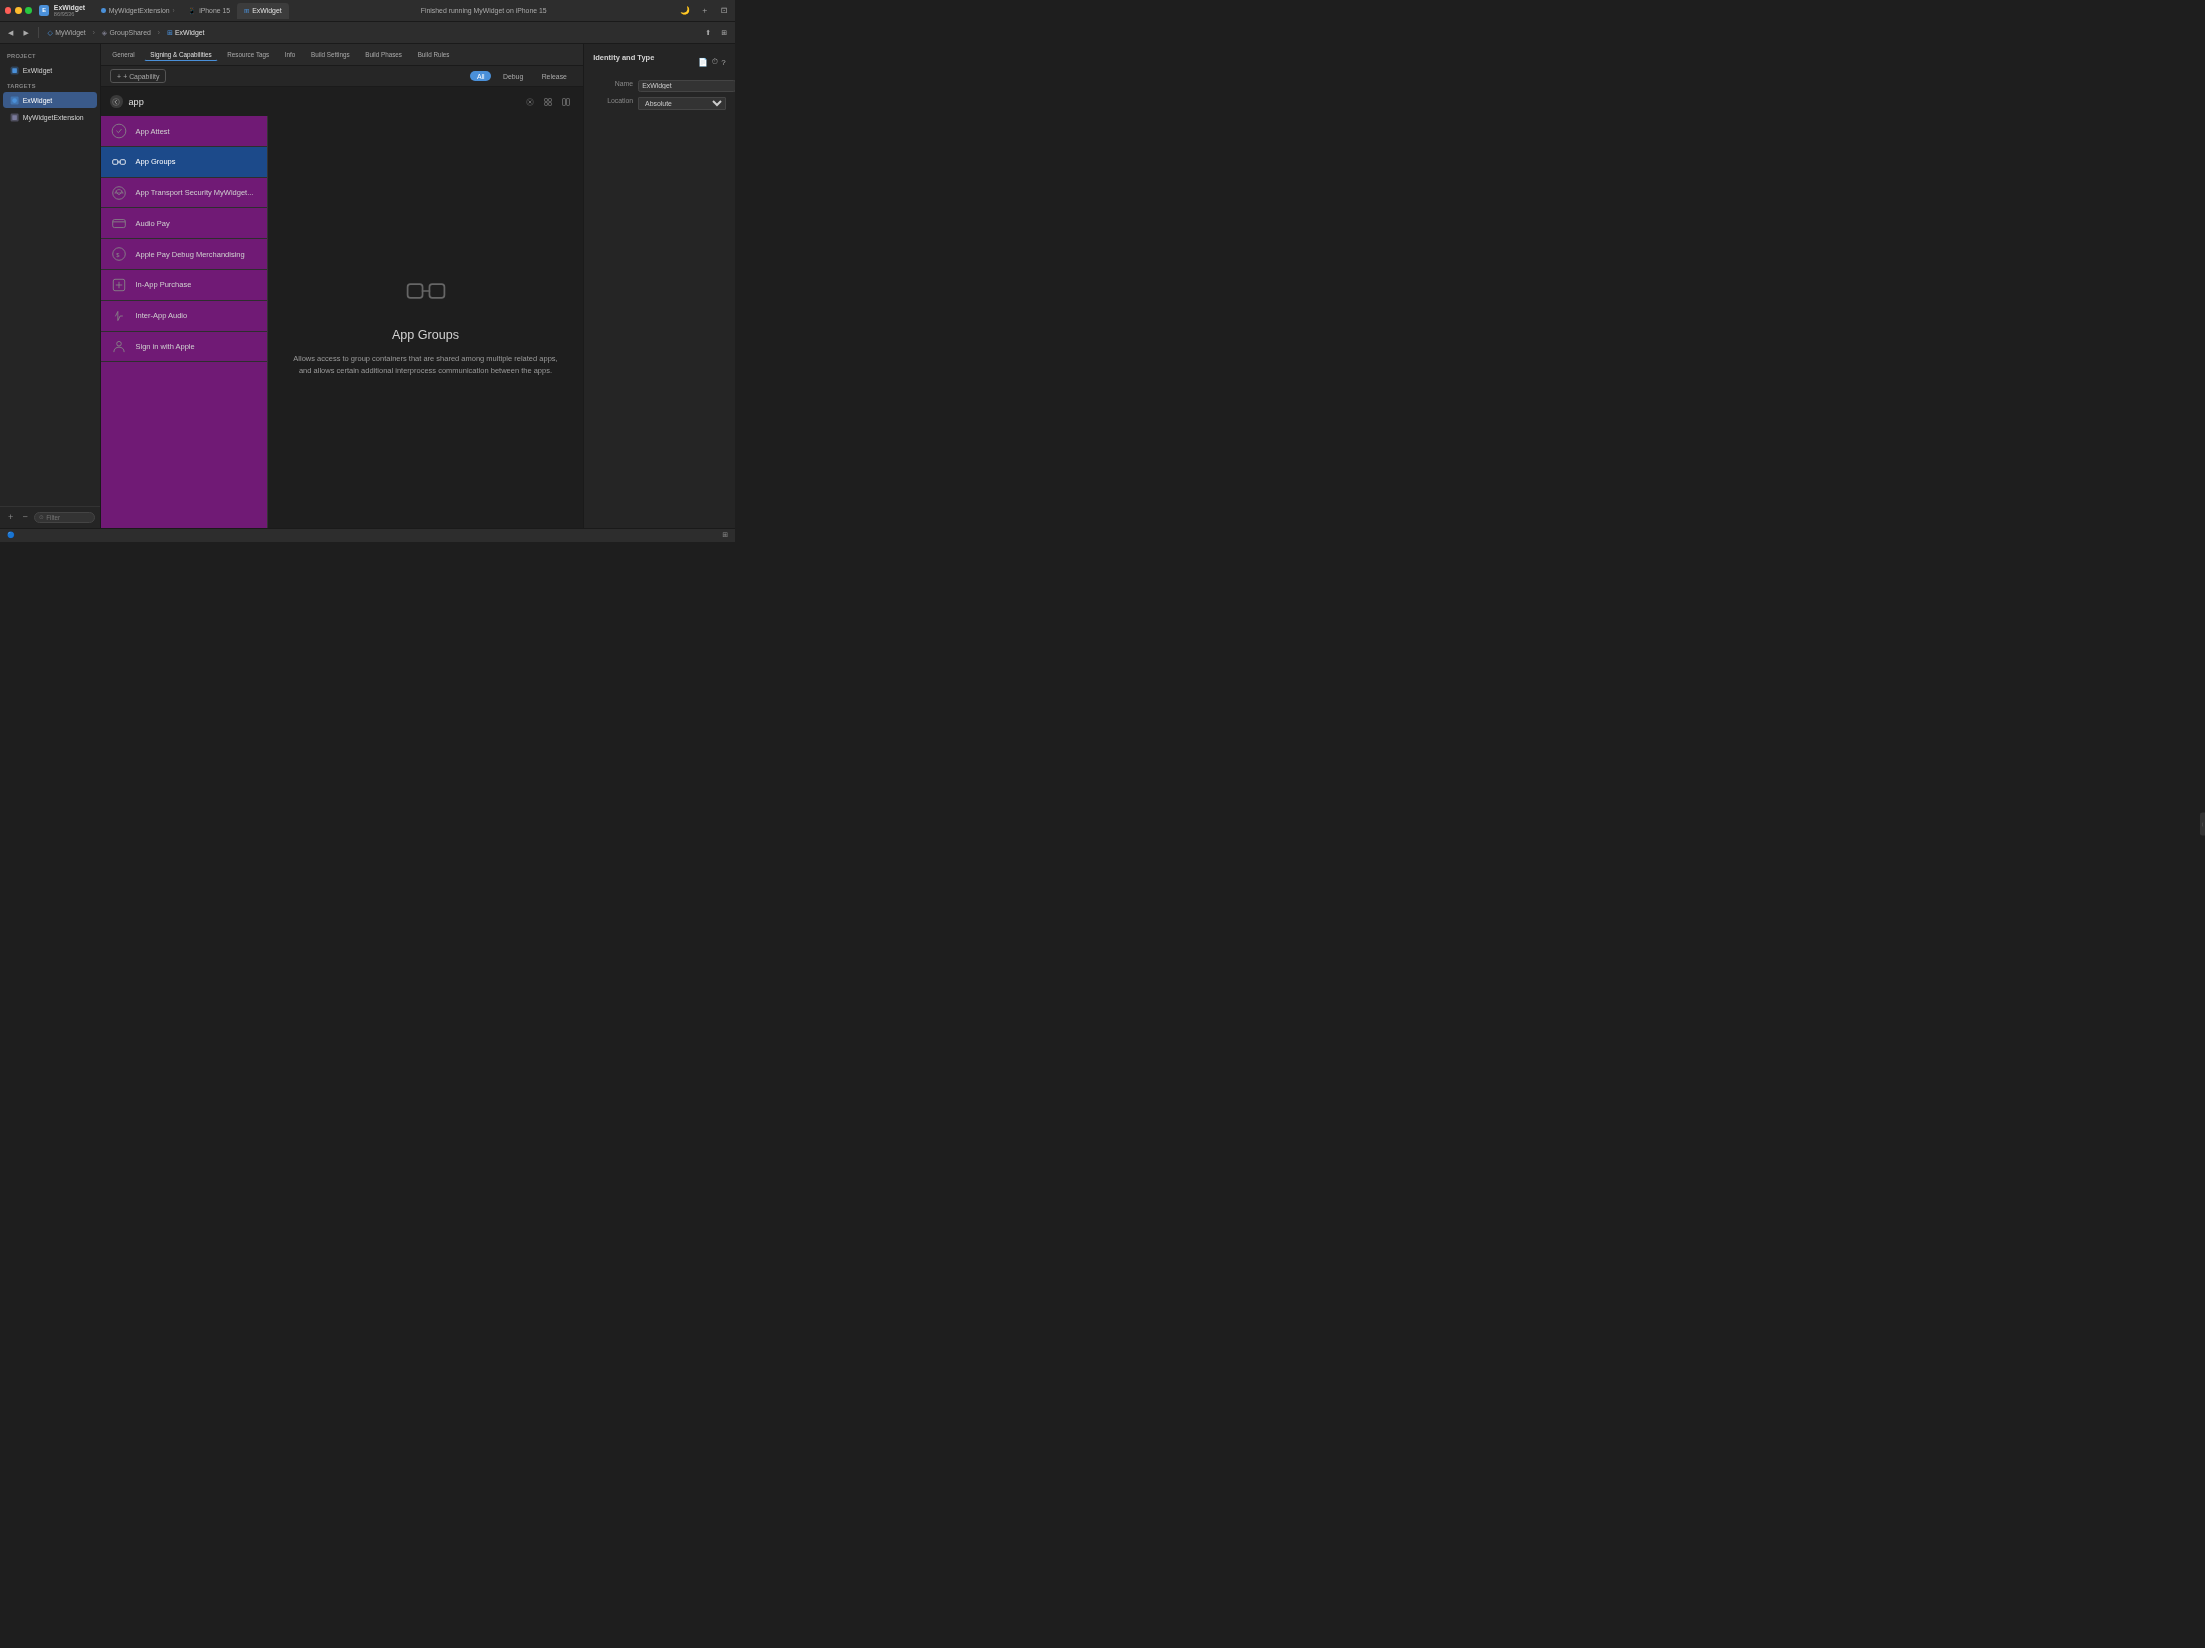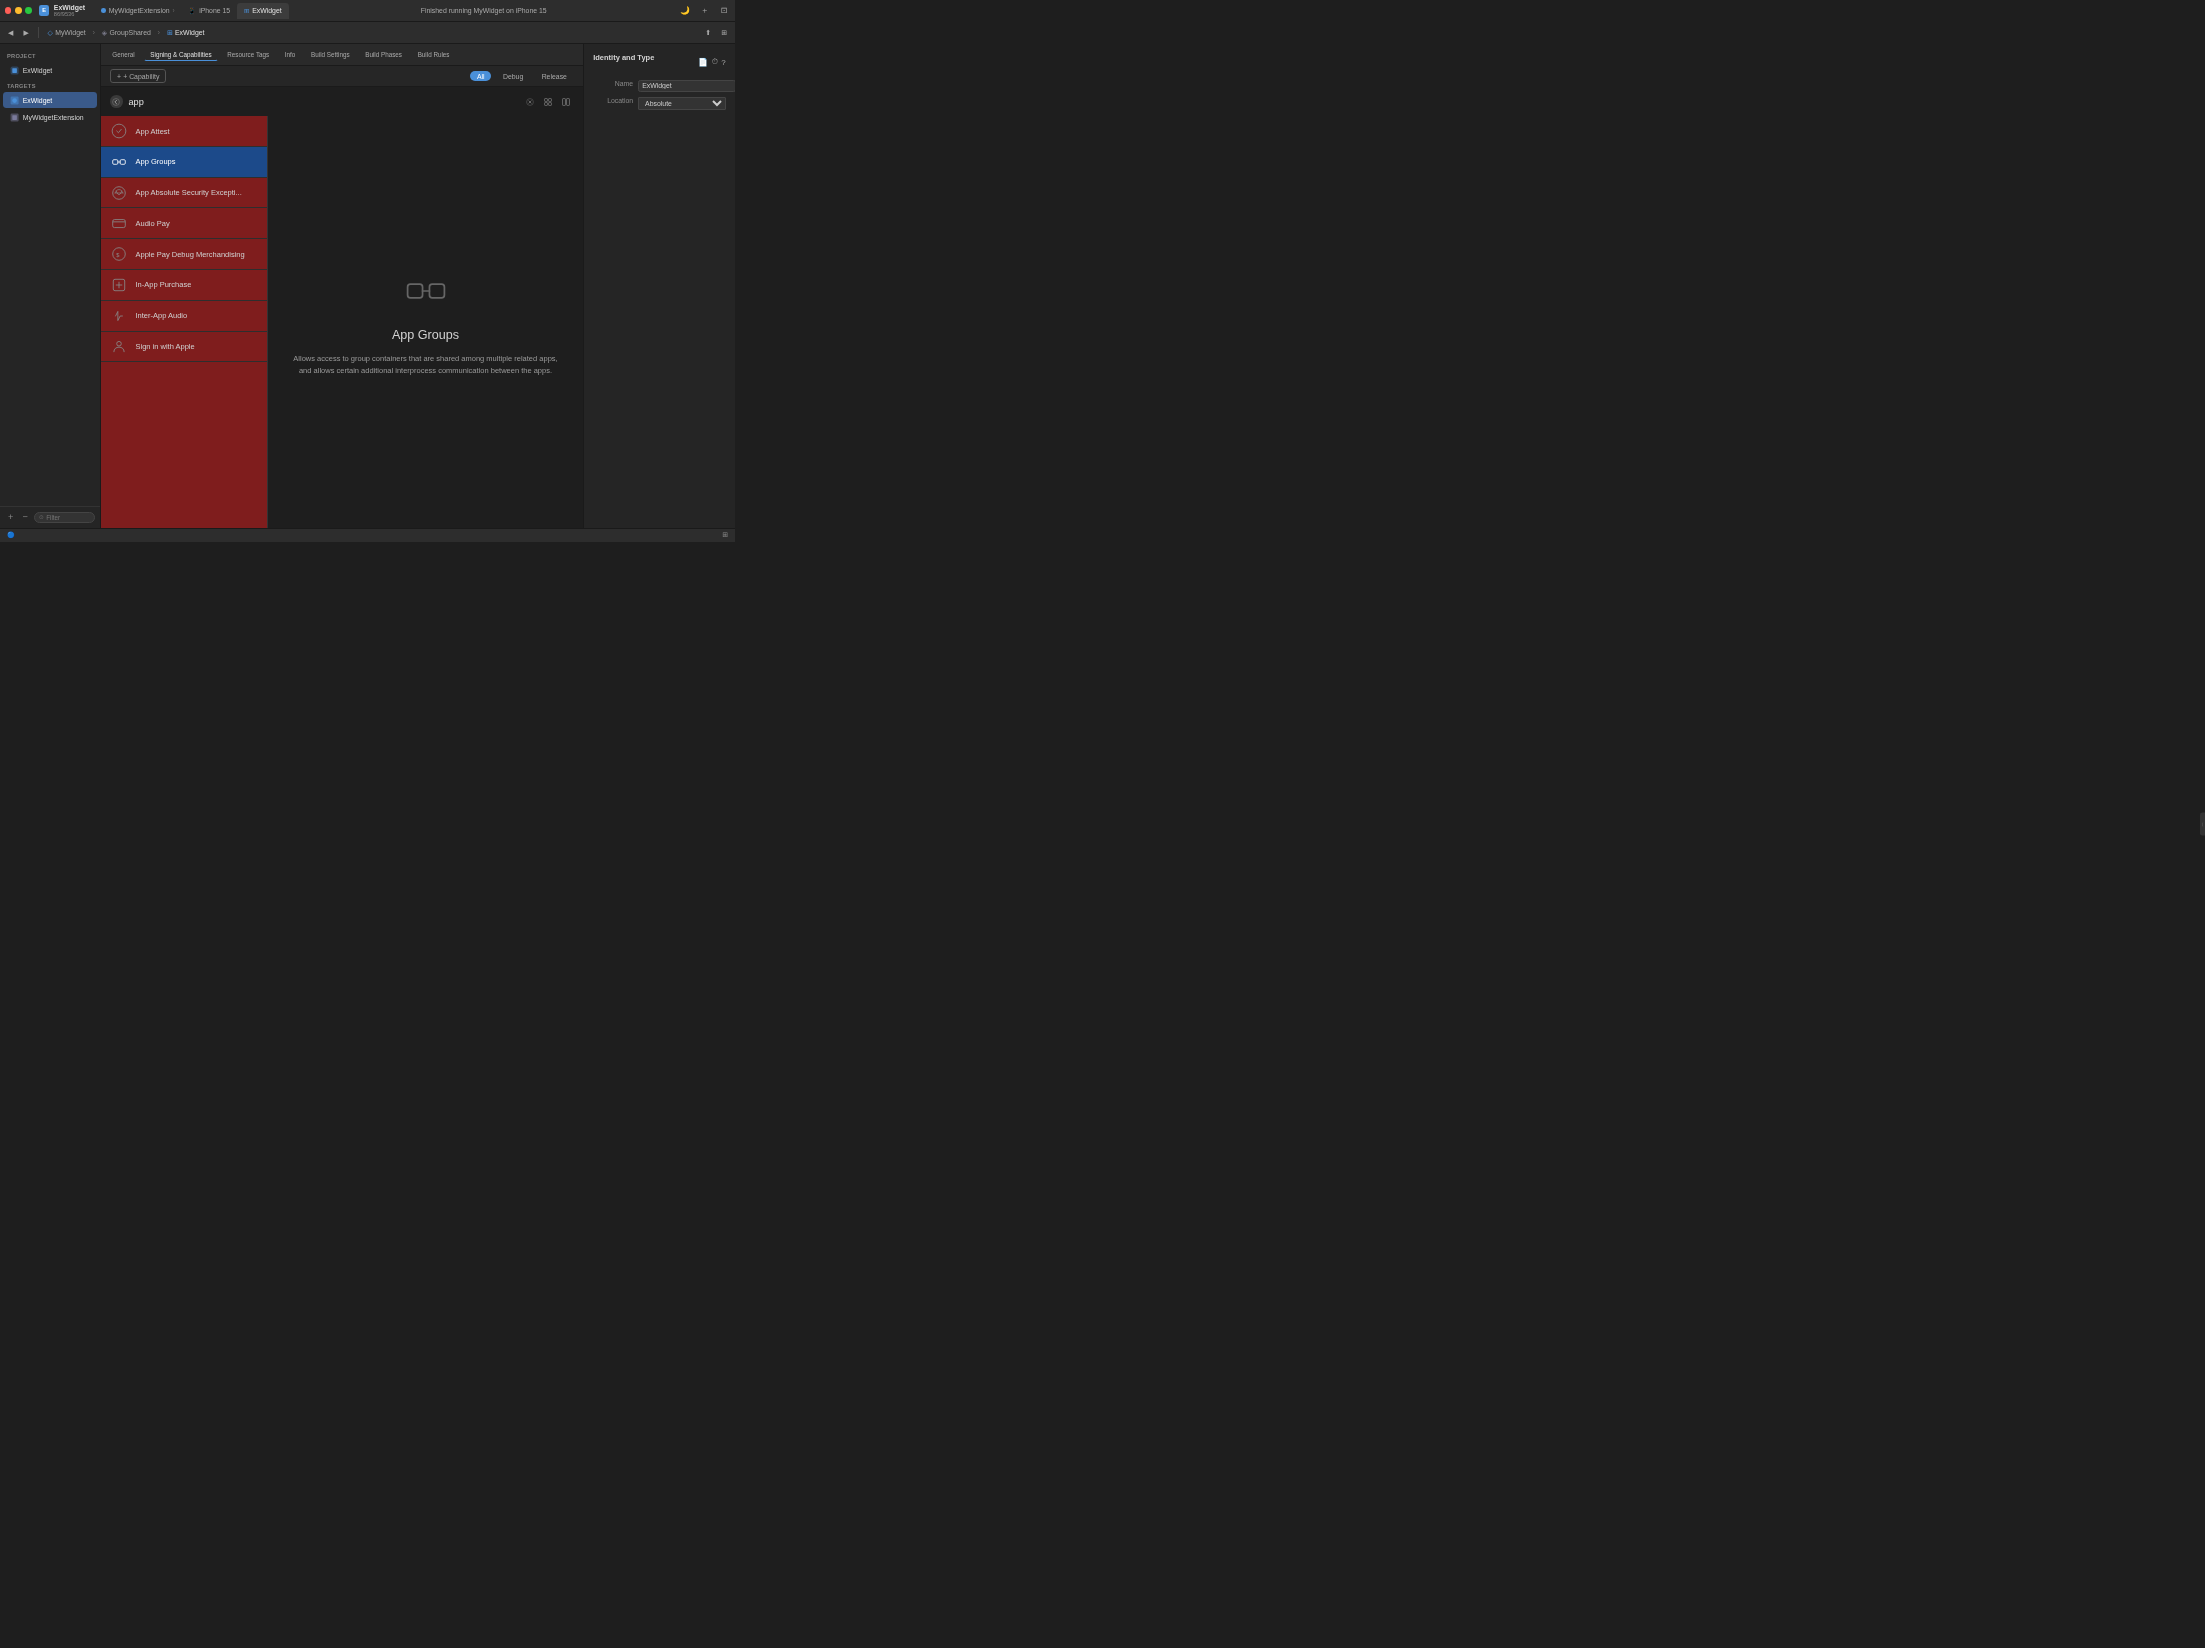--- a/index.html
+++ b/index.html
@@ -301,21 +301,21 @@
       display: flex;
       flex: 1;
       overflow: hidden;
     }
 
     
     .capability-list {
       width: 167px;
       border-right: 0.6px solid #333;
       overflow-y: auto;
-      background: #7f1d1d;
+      background: #701a75;
     }
     .capability-item {
       display: flex;
       align-items: center;
       padding: 5.7px 9.2px;
       gap: 6.9px;
       cursor: pointer;
       border-bottom: 0.6px solid #2e2e2e;
     }
     .capability-item.active {
@@ -637,21 +637,21 @@
             <span class="cap-label active-label">App Groups</span>
           </div>
 
           <div class="capability-item">
             <div class="cap-icon">
               <svg width="16" height="16" viewBox="0 0 28 28" fill="none">
                 <circle cx="14" cy="14" r="11" stroke="#888" stroke-width="1.5"></circle>
                 <path d="M8 14c0-3.3 2.7-6 6-6s6 2.7 6 6M6 14h16M9 9.5C9 9.5 11 17 14 17s5-7.5 5-7.5" stroke="#888" stroke-width="1.2"></path>
               </svg>
             </div>
-            <span class="cap-label">App Absolute Security Excepti...</span>
+            <span class="cap-label">App Transport Security MyWidget...</span>
           </div>
 
           <div class="capability-item">
             <div class="cap-icon">
               <svg width="16" height="16" viewBox="0 0 28 28" fill="none">
                 <rect x="3" y="8" width="22" height="14" rx="3" stroke="#888" stroke-width="1.5"></rect>
                 <path d="M3 12h22" stroke="#888" stroke-width="1.5"></path>
               </svg>
             </div>
             <span class="cap-label">Audio Pay</span>

